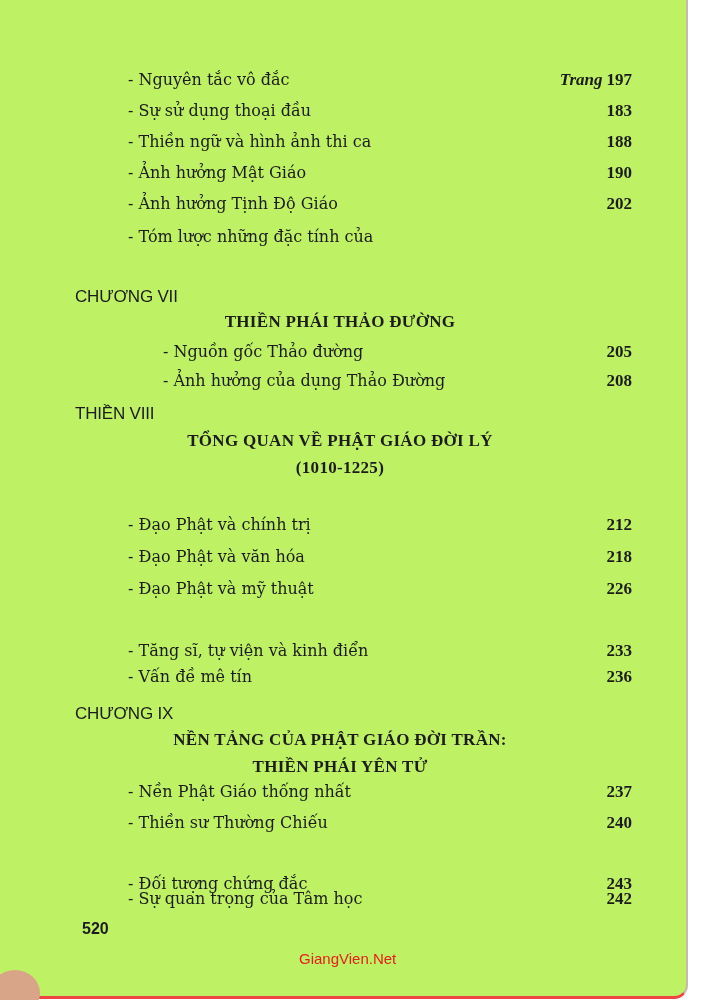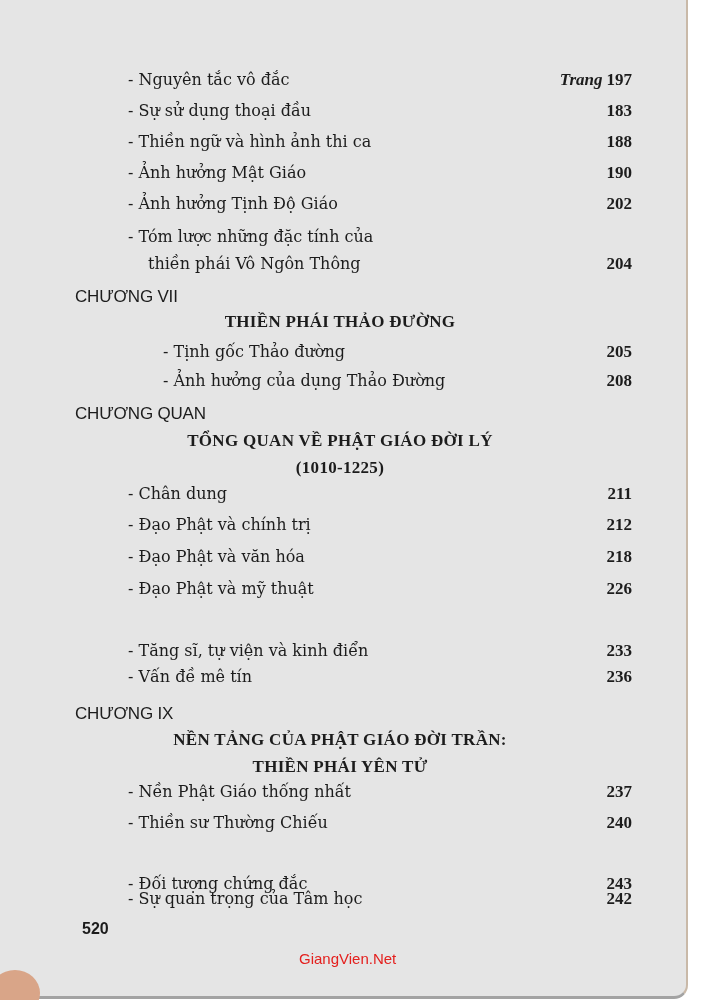--- a/index.html
+++ b/index.html
@@ -13,23 +13,23 @@
       position: relative;
       overflow: hidden;
       font-family: "DejaVu Serif", "Liberation Serif", serif;
       color: #1c1c1c;
     }
     .page {
       position: absolute;
       left: 0; top: 0;
       width: 686px;
       height: 996px;
-      background: #e5e5e5;
+      background: #bef264;
       border-right: 2px solid #c9b9a8;
-      border-bottom: 3px solid #a3a3a3;
+      border-bottom: 3px solid #ef4444;
       border-radius: 0 0 14px 0;
     }
     .thumb {
       position: absolute;
       left: -10px;
       bottom: -20px;
       width: 50px;
       height: 46px;
       border-radius: 50%;
       background: #d9a588;
@@ -118,43 +118,35 @@
     <span class="label">- Ảnh hưởng Mật Giáo</span>
     <span class="page-num">190</span>
   </div>
   <div class="toc-row lvl1" style="top:191px;">
     <span class="label">- Ảnh hưởng Tịnh Độ Giáo</span>
     <span class="page-num">202</span>
   </div>
   <div class="toc-row lvl1" style="top:224px;">
     <span class="label">- Tóm lược những đặc tính của</span>
   </div>
-  <div class="toc-row lvl1c" style="top:251px;">
-    <span class="label">thiền phái Vô Ngôn Thông</span>
-    <span class="page-num">204</span>
-  </div>
 
   <div class="chapter" style="top:285px;">CHƯƠNG VII</div>
   <div class="heading" style="top:309px;">THIỀN PHÁI THẢO ĐƯỜNG</div>
   <div class="toc-row lvl2" style="top:339px;">
-    <span class="label">- Tịnh gốc Thảo đường</span>
+    <span class="label">- Nguồn gốc Thảo đường</span>
     <span class="page-num">205</span>
   </div>
   <div class="toc-row lvl2" style="top:368px;">
     <span class="label">- Ảnh hưởng của dụng Thảo Đường</span>
     <span class="page-num">208</span>
   </div>
 
-  <div class="chapter" style="top:402px;">CHƯƠNG QUAN</div>
+  <div class="chapter" style="top:402px;">THIỀN VIII</div>
   <div class="heading" style="top:428px;">TỔNG QUAN VỀ PHẬT GIÁO ĐỜI LÝ</div>
   <div class="heading" style="top:455px;">(1010-1225)</div>
-  <div class="toc-row lvl1" style="top:481px;">
-    <span class="label">- Chân dung</span>
-    <span class="page-num">211</span>
-  </div>
   <div class="toc-row lvl1" style="top:512px;">
     <span class="label">- Đạo Phật và chính trị</span>
     <span class="page-num">212</span>
   </div>
   <div class="toc-row lvl1" style="top:544px;">
     <span class="label">- Đạo Phật và văn hóa</span>
     <span class="page-num">218</span>
   </div>
   <div class="toc-row lvl1" style="top:576px;">
     <span class="label">- Đạo Phật và mỹ thuật</span>

